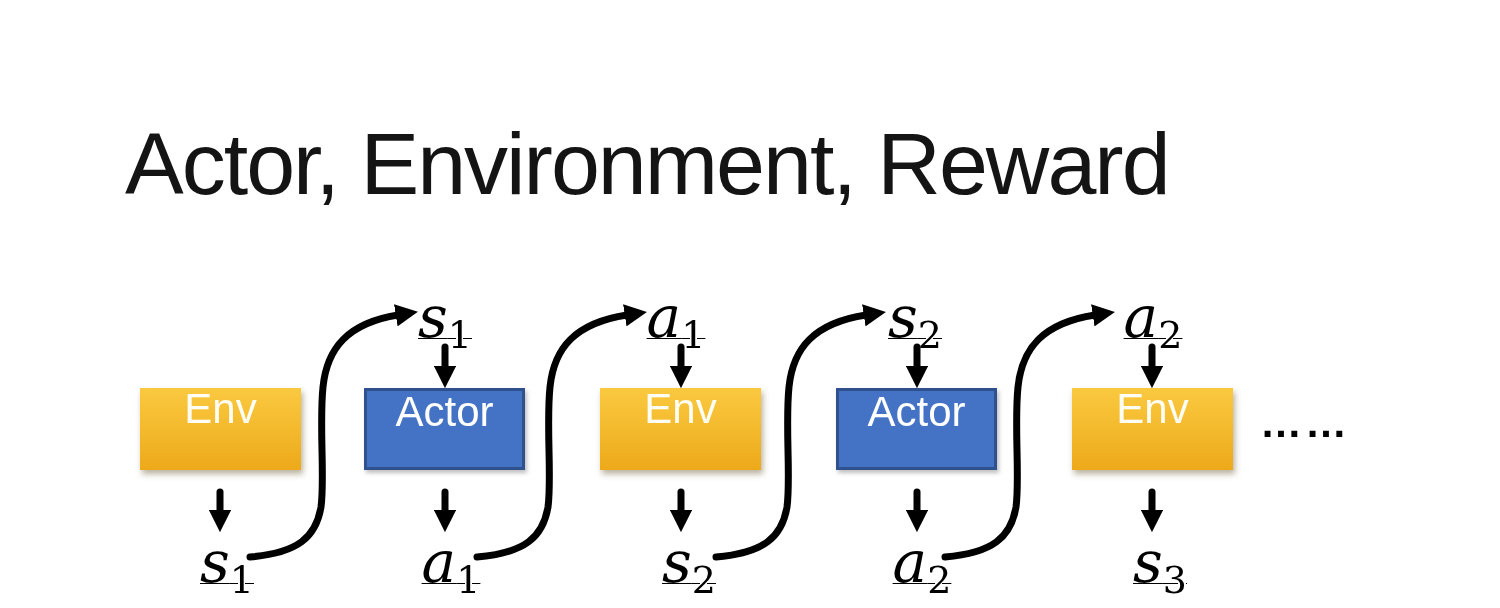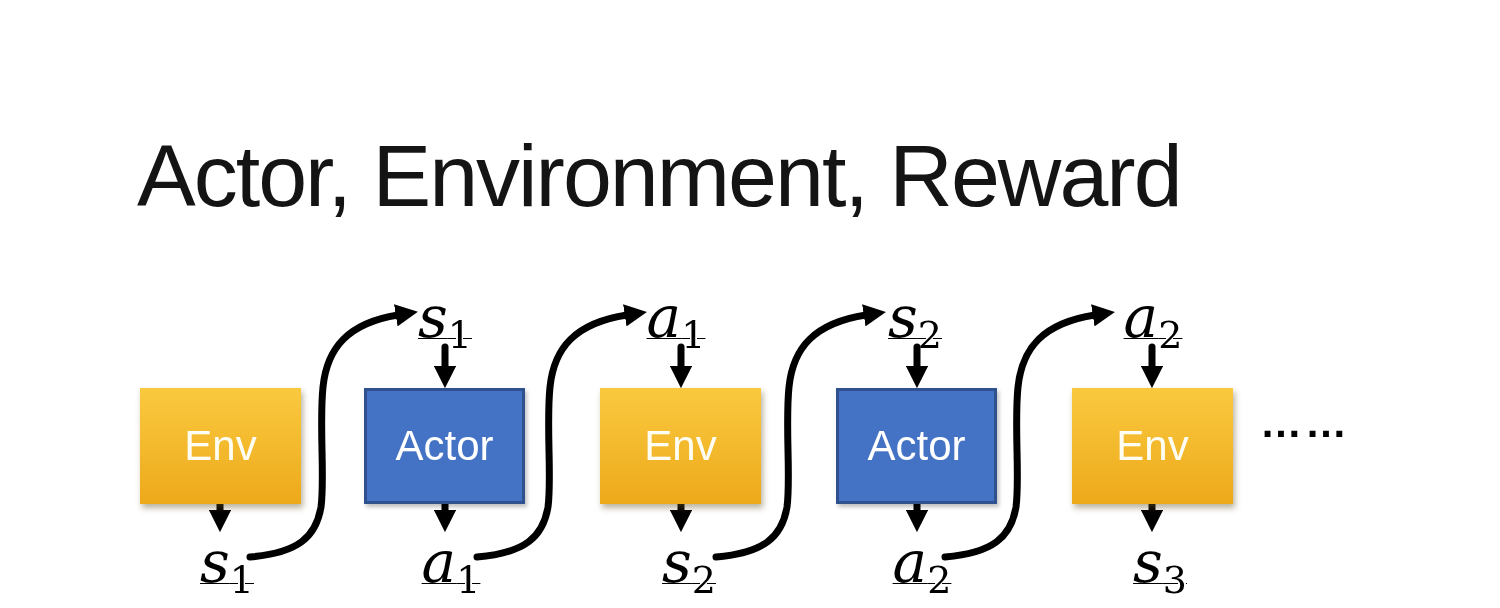--- a/index.html
+++ b/index.html
@@ -1,27 +1,27 @@
 <!DOCTYPE html>
 <html><head>
 <meta charset="utf-8">
 <style>
   html,body{margin:0;padding:0;background:#ffffff;}
   .slide{
     position:relative; width:1500px; height:608px; background:#ffffff;
     overflow:hidden; font-family:"Liberation Sans", sans-serif;
   }
   .title{
-    position:absolute; left:121px; top:116px; margin:16px;
+    position:absolute; left:121px; top:116px; margin:4px;
     font-size:88px; font-weight:300; letter-spacing:-2px;
     color:#141414; white-space:nowrap; line-height:1;
   }
   .box{
-    position:absolute; top:388px; width:161px; height:116px;
-    display:flex; align-items:center; justify-content:center;
+    position:absolute; top:388px; width:161px; height:82px;
+    display:flex; justify-content:center;
     font-size:42px; line-height:1; box-sizing:border-box;
   }
   .box.env{
     background:linear-gradient(180deg,#FAC93F 0%, #F3B82C 55%, #EDA91A 100%);
     color:#FFFEF5;
     box-shadow:2px 4px 6px rgba(100,85,40,.45);
   }
   .box.actor{
     background:#4472C4; color:#ffffff;
     border:3px solid #2F528F;

